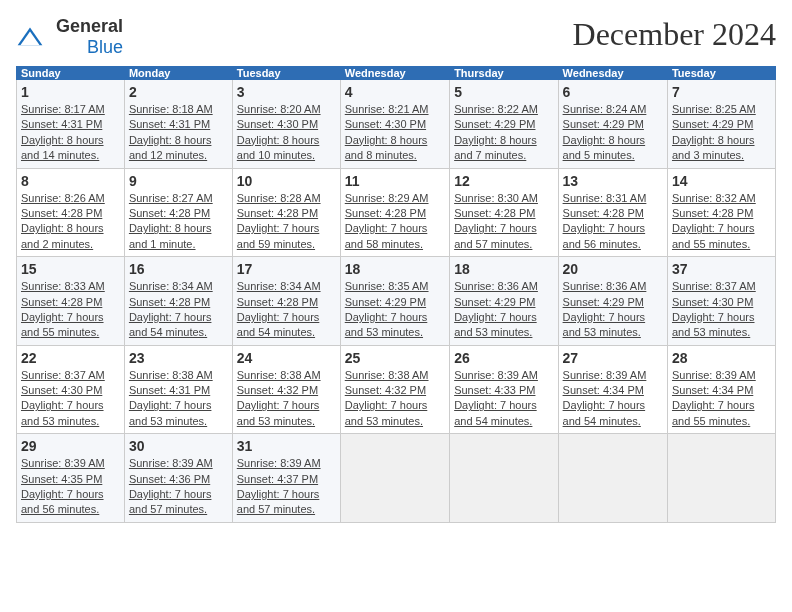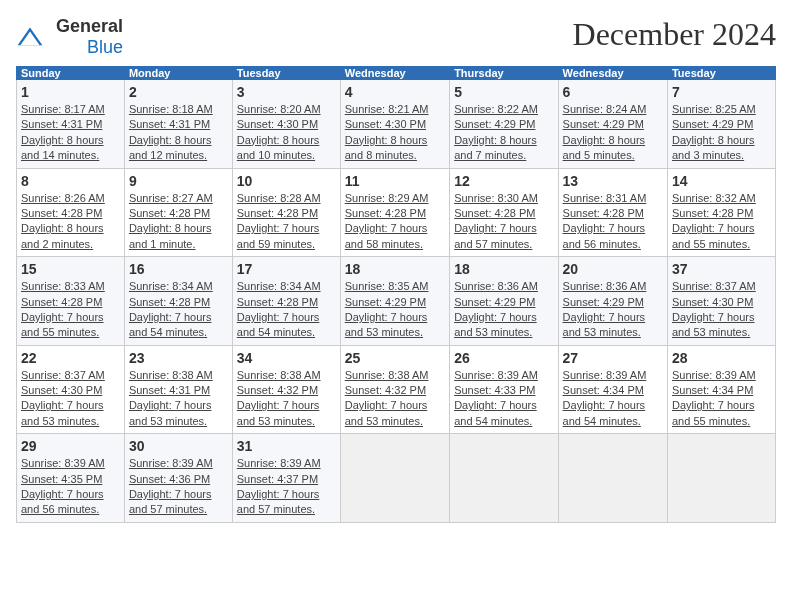--- a/index.html
+++ b/index.html
@@ -219,21 +219,21 @@
       <tr>
         <td>
           <span class="day-number">22</span>
           <div class="day-info">Sunrise: 8:37 AM<br>Sunset: 4:30 PM<br>Daylight: 7 hours and 53 minutes.</div>
         </td>
         <td>
           <span class="day-number">23</span>
           <div class="day-info">Sunrise: 8:38 AM<br>Sunset: 4:31 PM<br>Daylight: 7 hours and 53 minutes.</div>
         </td>
         <td>
-          <span class="day-number">34</span>
+          <span class="day-number">24</span>
           <div class="day-info">Sunrise: 8:38 AM<br>Sunset: 4:32 PM<br>Daylight: 7 hours and 53 minutes.</div>
         </td>
         <td>
           <span class="day-number">25</span>
           <div class="day-info">Sunrise: 8:38 AM<br>Sunset: 4:32 PM<br>Daylight: 7 hours and 53 minutes.</div>
         </td>
         <td>
           <span class="day-number">26</span>
           <div class="day-info">Sunrise: 8:39 AM<br>Sunset: 4:33 PM<br>Daylight: 7 hours and 54 minutes.</div>
         </td>

